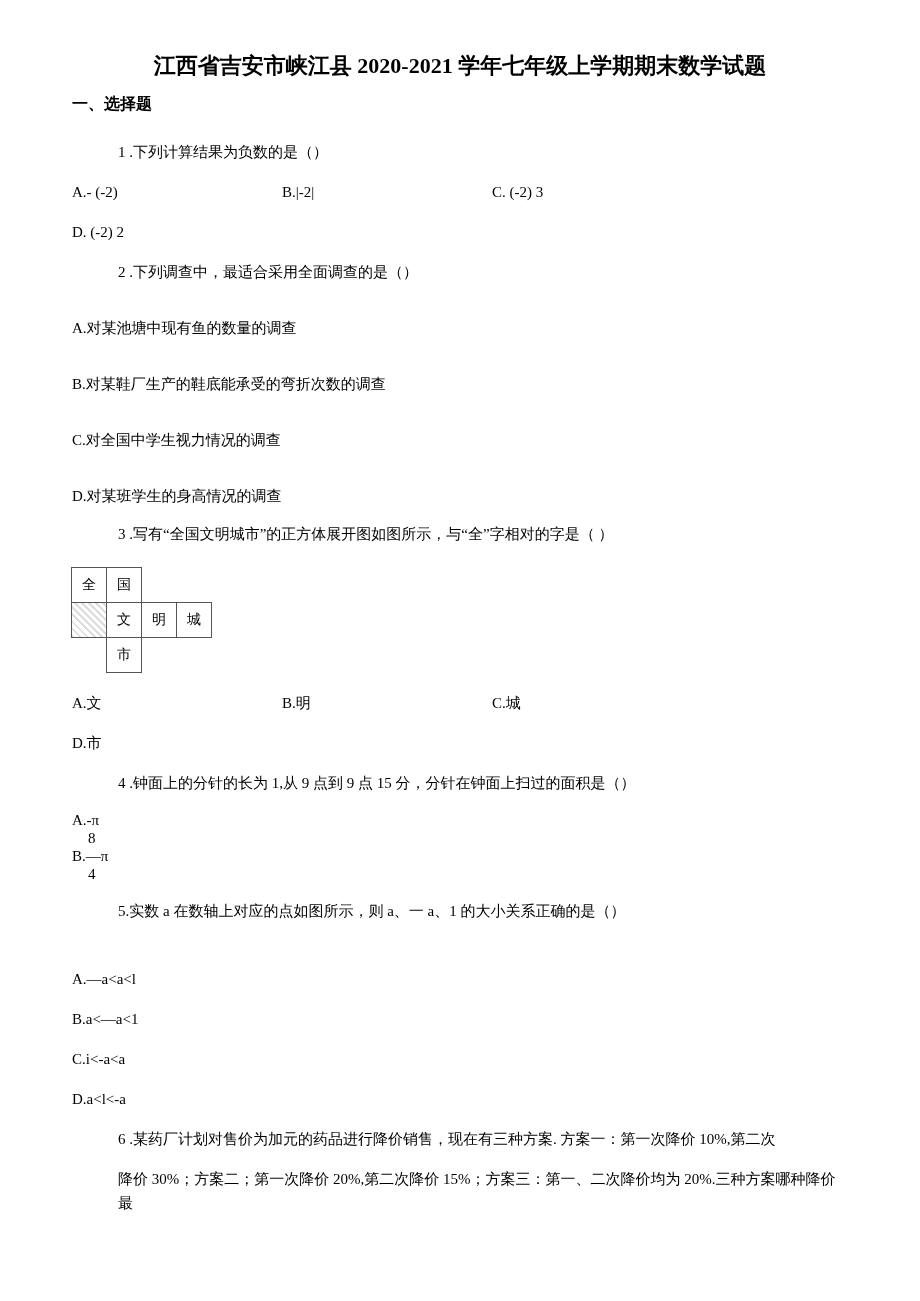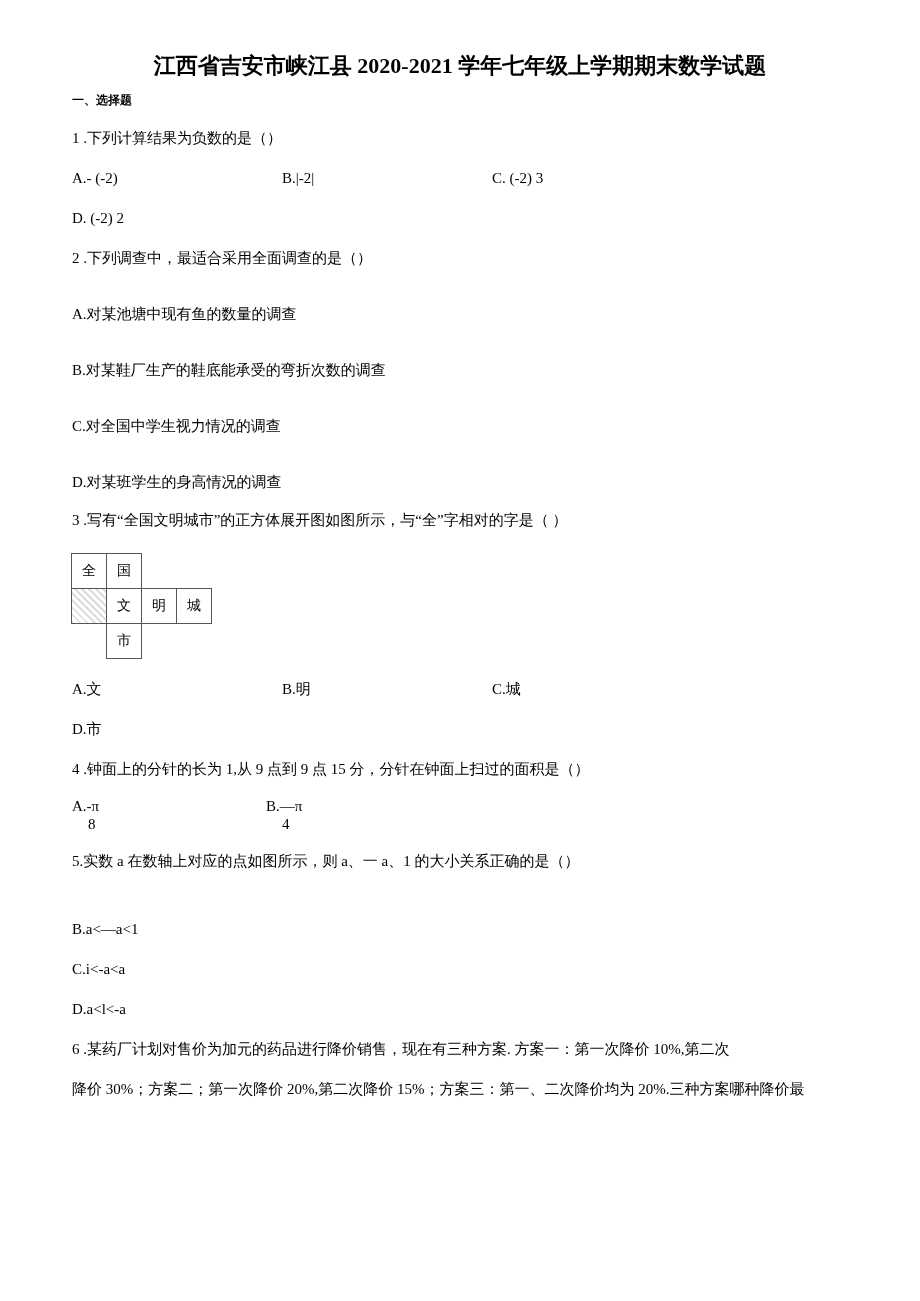--- a/index.html
+++ b/index.html
@@ -15,25 +15,26 @@
   }
   .title {
     text-align: center;
     font-size: 22px;
     font-weight: bold;
     margin-bottom: 8px;
     font-family: "SimSun", serif;
   }
   .section-h {
     font-weight: bold;
-    font-size: 12px;
-    margin-bottom: 16px;
+    font-size: 16px;
+    margin-bottom: 23px;
   }
   .q {
     margin-bottom: 16px;
+    margin-left: 46px;
   }
   .opts-row {
     display: flex;
     flex-wrap: wrap;
     gap: 16px;
     margin-bottom: 16px;
   }
   .opt-4 {
     flex: 0 0 25%;
     min-width: 0;
@@ -67,20 +68,21 @@
     width: 36px;
     height: 36px;
     box-sizing: border-box;
     margin: -1px 0 0 -1px;
   }
   .cell-hatched {
     background: repeating-linear-gradient(45deg, #ddd 0 2px, #fff 2px 5px);
   }
   .frac-row {
     display: flex;
+    flex-direction: column;
   }
   .frac-col {
     flex: 0 0 25%;
     display: flex;
     flex-direction: column;
     align-items: flex-start;
   }
   .frac-top { line-height: 1.2; }
   .frac-bot { line-height: 1.2; margin-left: 16px; }
   .spacer-sm { height: 28px; }
@@ -145,20 +147,21 @@
   <div class="frac-col">
     <div class="frac-top">B.—π</div>
     <div class="frac-bot">4</div>
   </div>
 </div>
 
 
 <div class="q">5.实数 a 在数轴上对应的点如图所示，则 a、一 a、1 的大小关系正确的是（）</div>
 <div class="spacer-sm"></div>
 <div class="opts-row">
+  <div class="opt-2">A.—a&lt;a&lt;l</div>
   <div class="opt-2">B.a&lt;—a&lt;1</div>
 </div>
 <div class="opts-row">
   <div class="opt-2">C.i&lt;-a&lt;a</div>
   <div class="opt-2">D.a&lt;l&lt;-a</div>
 </div>
 
 
 <div class="q">6 .某药厂计划对售价为加元的药品进行降价销售，现在有三种方案. 方案一：第一次降价 10%,第二次</div>
 <div class="q">降价 30%；方案二；第一次降价 20%,第二次降价 15%；方案三：第一、二次降价均为 20%.三种方案哪种降价最</div>

